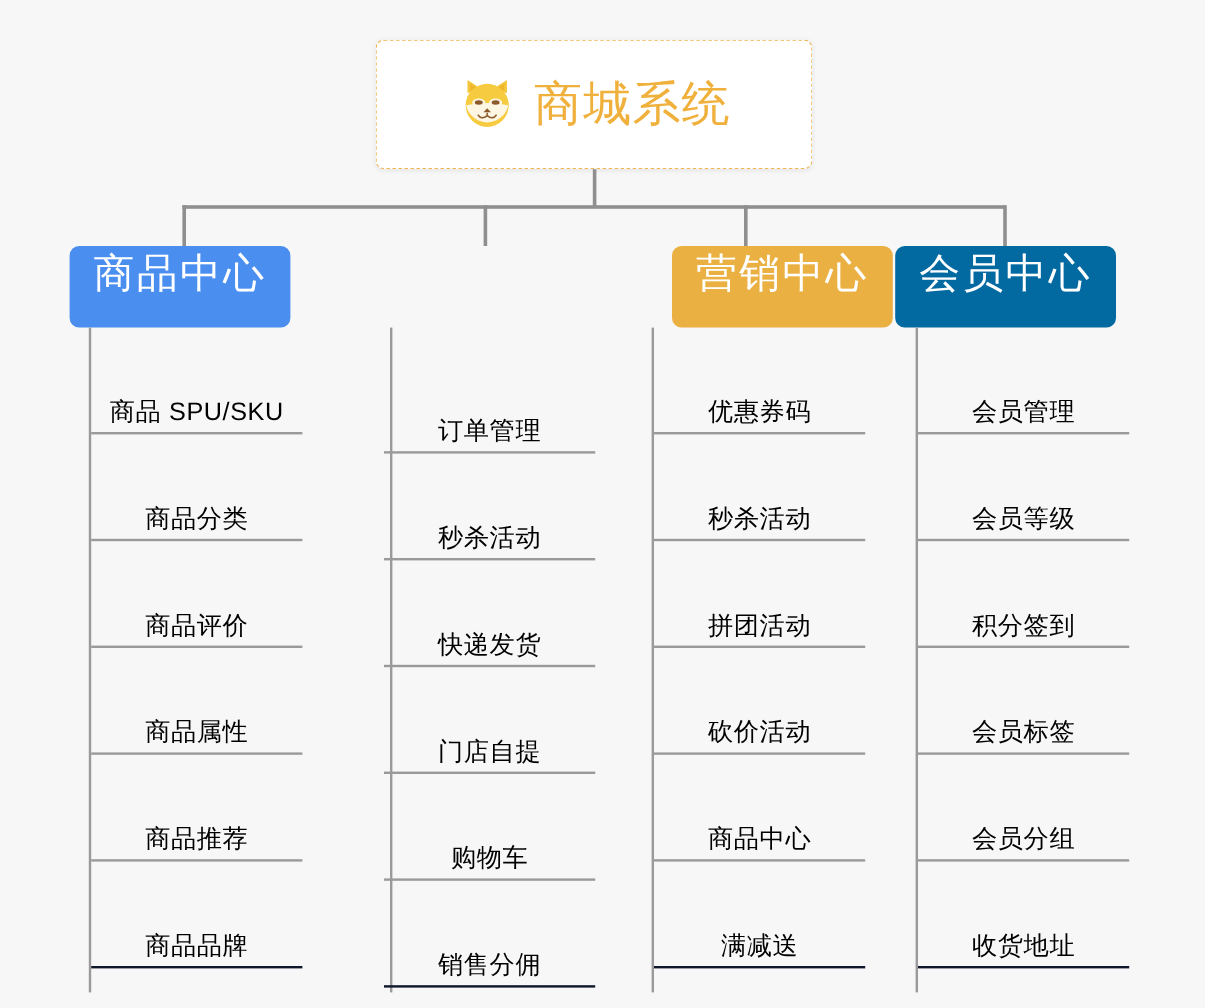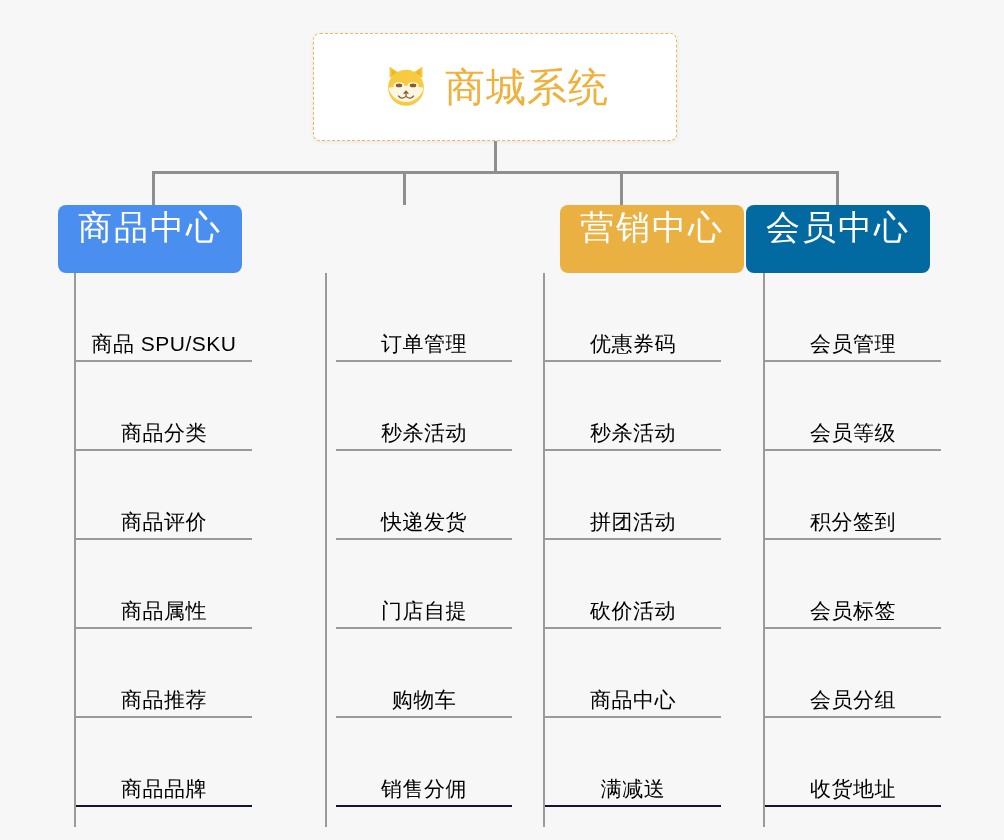--- a/index.html
+++ b/index.html
@@ -167,21 +167,21 @@
       </div>
     <div class="leaf-item">
         <span class="leaf-label">商品推荐</span>
       </div>
     <div class="leaf-item">
         <span class="leaf-label">商品品牌</span>
       </div>
   </div>
 
   <div class="leaf-rail" style="left:325px;"></div>
-  <div class="leaf-col" style="left:336px;">
+  <div class="leaf-col" style="left:320px;margin-top:16px;">
     <div class="leaf-item">
         <span class="leaf-label">订单管理</span>
       </div>
     <div class="leaf-item">
         <span class="leaf-label">秒杀活动</span>
       </div>
     <div class="leaf-item">
         <span class="leaf-label">快递发货</span>
       </div>
     <div class="leaf-item">

